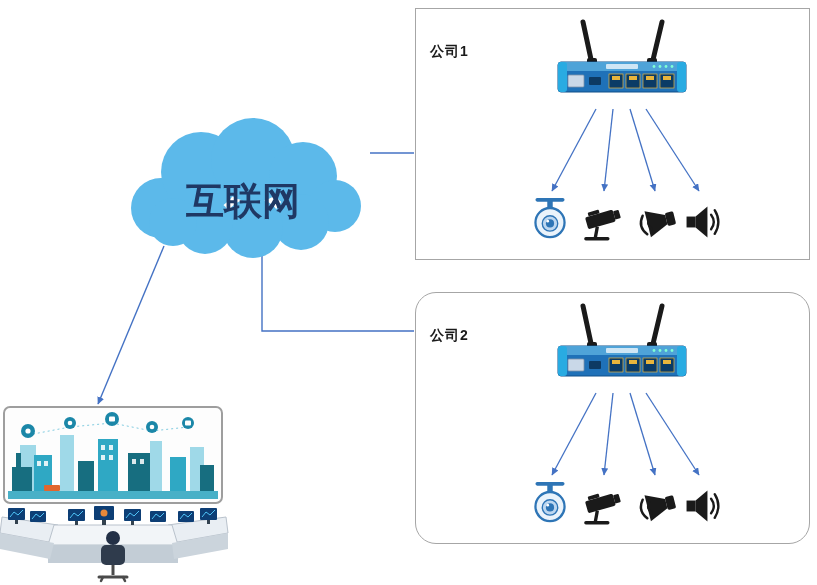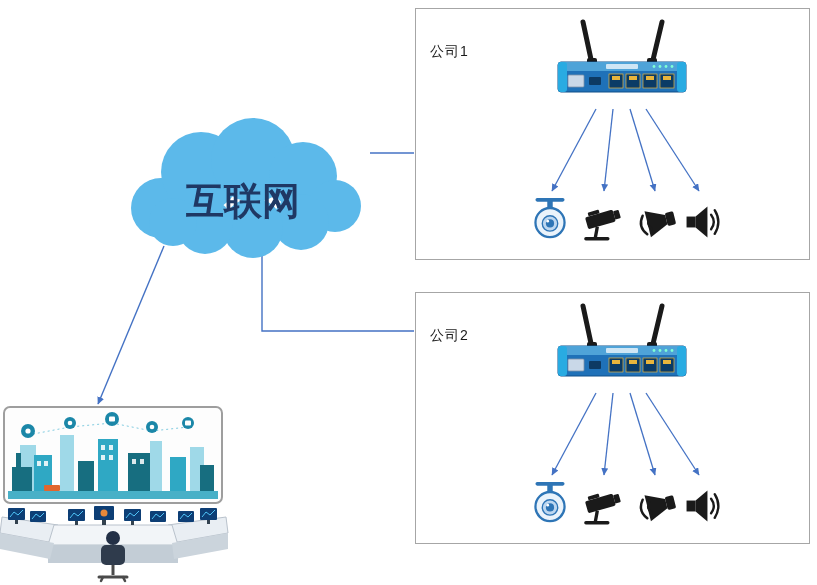--- a/index.html
+++ b/index.html
@@ -24,24 +24,24 @@
   .cloud-wrap svg { width: 100%; height: 100%; display: block; }
 
   
   .site-box {
     position: absolute;
     left: 415px; width: 395px; height: 252px;
     border: 1px solid #a6a6a6;
     background: #ffffff;
   }
   .site-box.site-1 { top: 8px; }
-  .site-box.site-2 { top: 292px; }
+  .site-box.site-2 { top: 292px; border-radius: 21px; }
   .site-label {
     position: absolute; left: 14px; top: 34px;
-    font-size: 14px; color: #1a1a1a; letter-spacing: 1px;
+    font-size: 14px; color: #1a1a1a; letter-spacing: 1px; font-weight: bold;
   }
   .router { position: absolute; left: 138px; top: 6px; width: 136px; height: 94px; }
   .router svg { width: 100%; height: 100%; display: block; }
   .fan-arrows { position: absolute; left: 0; top: 0; width: 394px; height: 252px; pointer-events: none; }
   .device { position: absolute; }
   .device svg { width: 100%; height: 100%; display: block; }
   .device.dome    { left: 114px; top: 186px; width: 40px; height: 46px; }
   .device.bullet  { left: 164px; top: 192px; width: 48px; height: 42px; }
   .device.horn    { left: 218px; top: 192px; width: 46px; height: 42px; }
   .device.speaker { left: 266px; top: 192px; width: 40px; height: 42px; }

